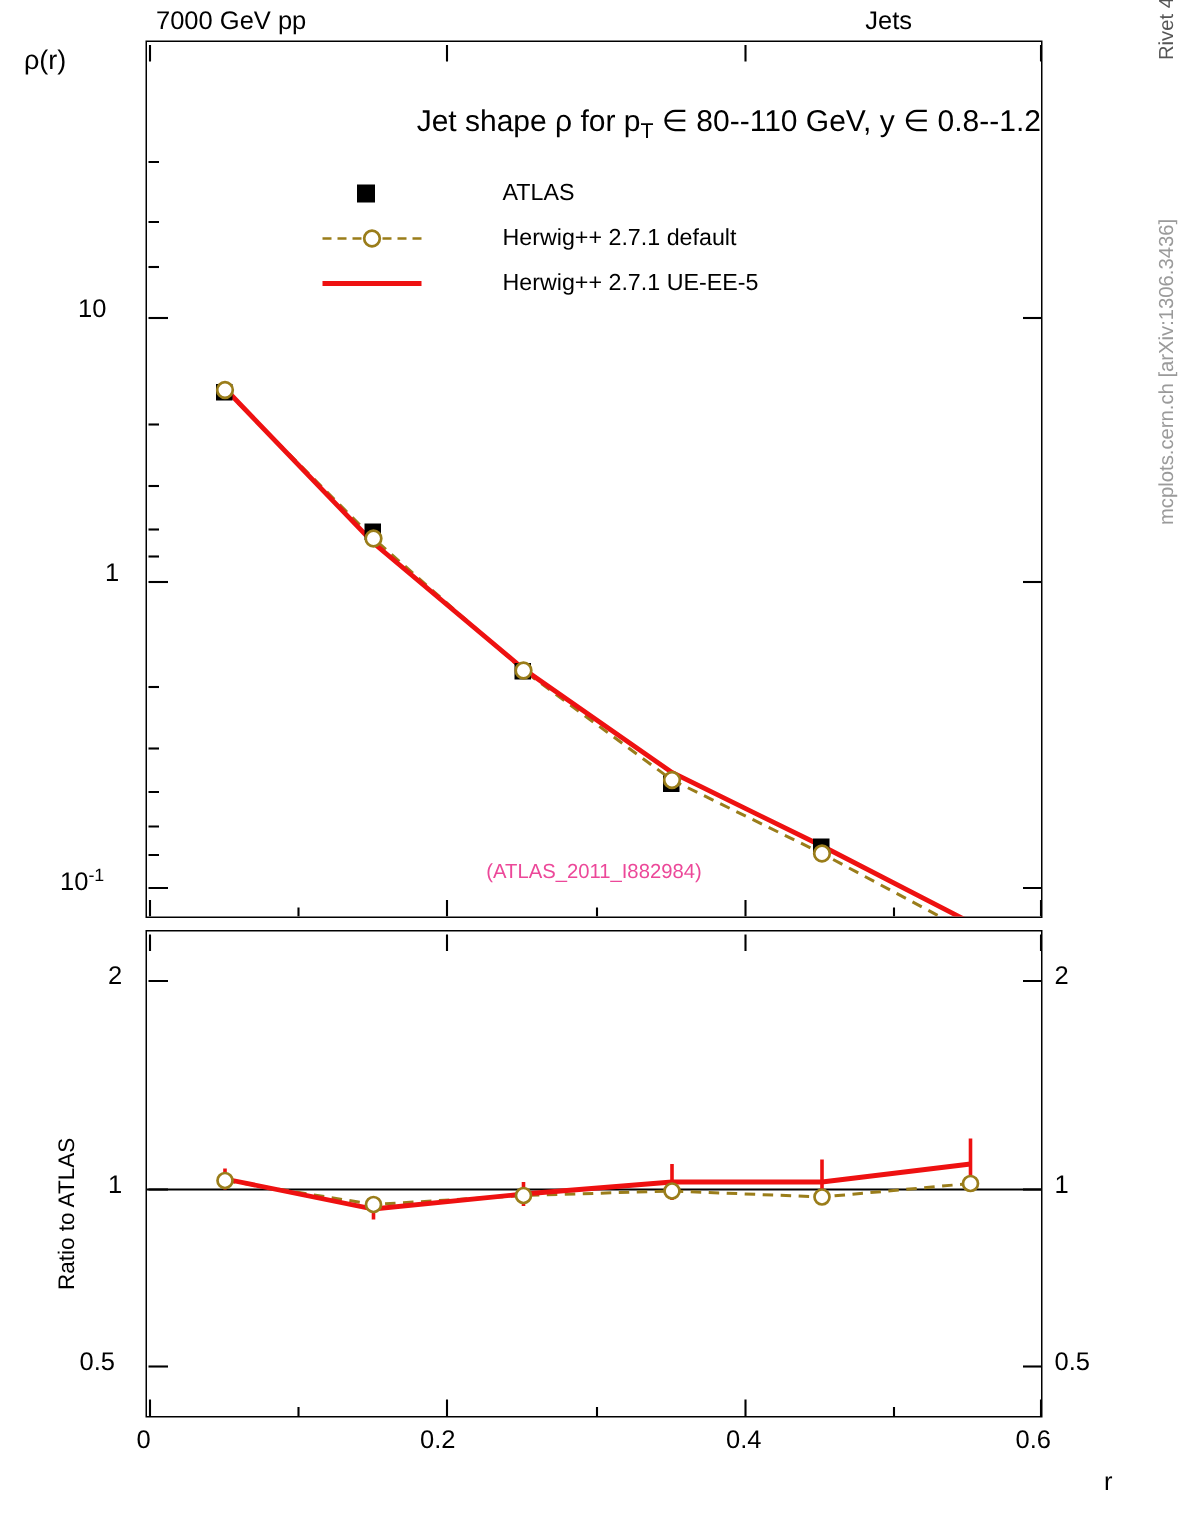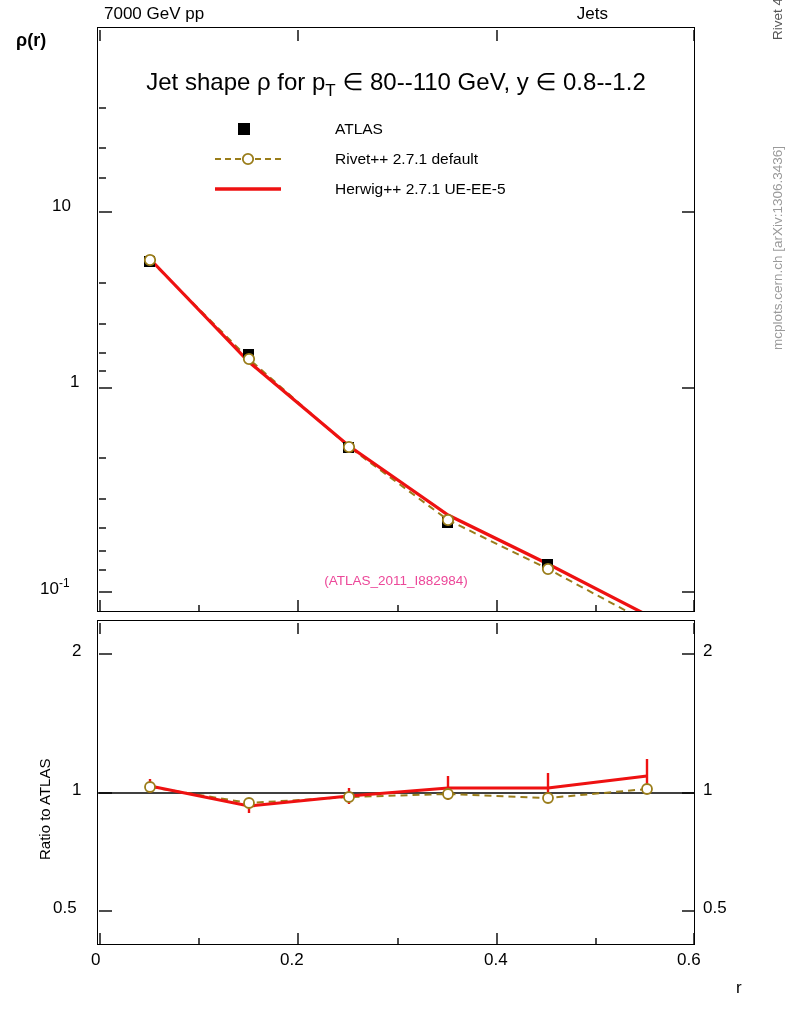--- a/index.html
+++ b/index.html
@@ -45,37 +45,37 @@
   .legend{position:absolute;left:115px;top:88px;font-size:15px;}
   .leg-row{position:relative;height:30px;}
   .leg-txt{position:absolute;left:78px;top:4px;white-space:nowrap;font-size:15.5px;margin-left:44px;}
   .leg-mark{position:absolute;left:0;top:0;width:70px;height:26px;}
 
   .watermark{
     position:absolute;left:0;right:0;top:545px;text-align:center;
     font-size:13.5px;color:#ec4899;
   }
   .plot-title{
-    position:absolute;left:0;right:0;top:40px;text-align:center;
-    font-size:24px;
+    position:absolute;left:0;right:0;top:40px;text-align:right;
+    font-size:20px;
   }
   sub{font-size:71%;}
 </style>
 </head>
 <body>
 
 <div class="page">
 
   <div class="hdr hdr-left">7000 GeV pp</div>
   <div class="hdr hdr-right">Jets</div>
 
   <div class="rot dark" style="left:770px;top:40px;">Rivet 4.1.0, ≥ 100k events</div>
   <div class="rot" style="left:770px;top:350px;">mcplots.cern.ch [arXiv:1306.3436]</div>
 
-  <div class="axis-title" style="left:16px;top:30px;font-size:18px;font-weight:bold;">ρ(r)</div>
+  <div class="axis-title" style="left:16px;top:30px;font-size:18px;">ρ(r)</div>
 
   <div id="mainframe">
     <div class="plot-inner">
 
       <div class="plot-title">
         <span>Jet shape ρ for p</span><sub>T</sub><span> ∈ 80--110 GeV, y ∈ 0.8--1.2</span>
       </div>
 
       <div class="legend">
         <div class="leg-row">
@@ -86,21 +86,21 @@
           </div>
           <div class="leg-txt">ATLAS</div>
         </div>
         <div class="leg-row">
           <div class="leg-mark">
             <svg width="70" height="26">
               <line x1="2" y1="13" x2="68" y2="13" stroke="#9a7d1a" stroke-width="1.8" stroke-dasharray="6,4"></line>
               <circle cx="35" cy="13" r="5.2" fill="#fff" stroke="#9a7d1a" stroke-width="1.8"></circle>
             </svg>
           </div>
-          <div class="leg-txt">Rivet++ 2.7.1 default</div>
+          <div class="leg-txt">Herwig++ 2.7.1 default</div>
         </div>
         <div class="leg-row">
           <div class="leg-mark">
             <svg width="70" height="26">
                 <line x1="2" y1="13" x2="68" y2="13" stroke="#ee1111" stroke-width="3.4"></line>
               </svg>
           </div>
           <div class="leg-txt">Herwig++ 2.7.1 UE-EE-5</div>
         </div>
       </div>

